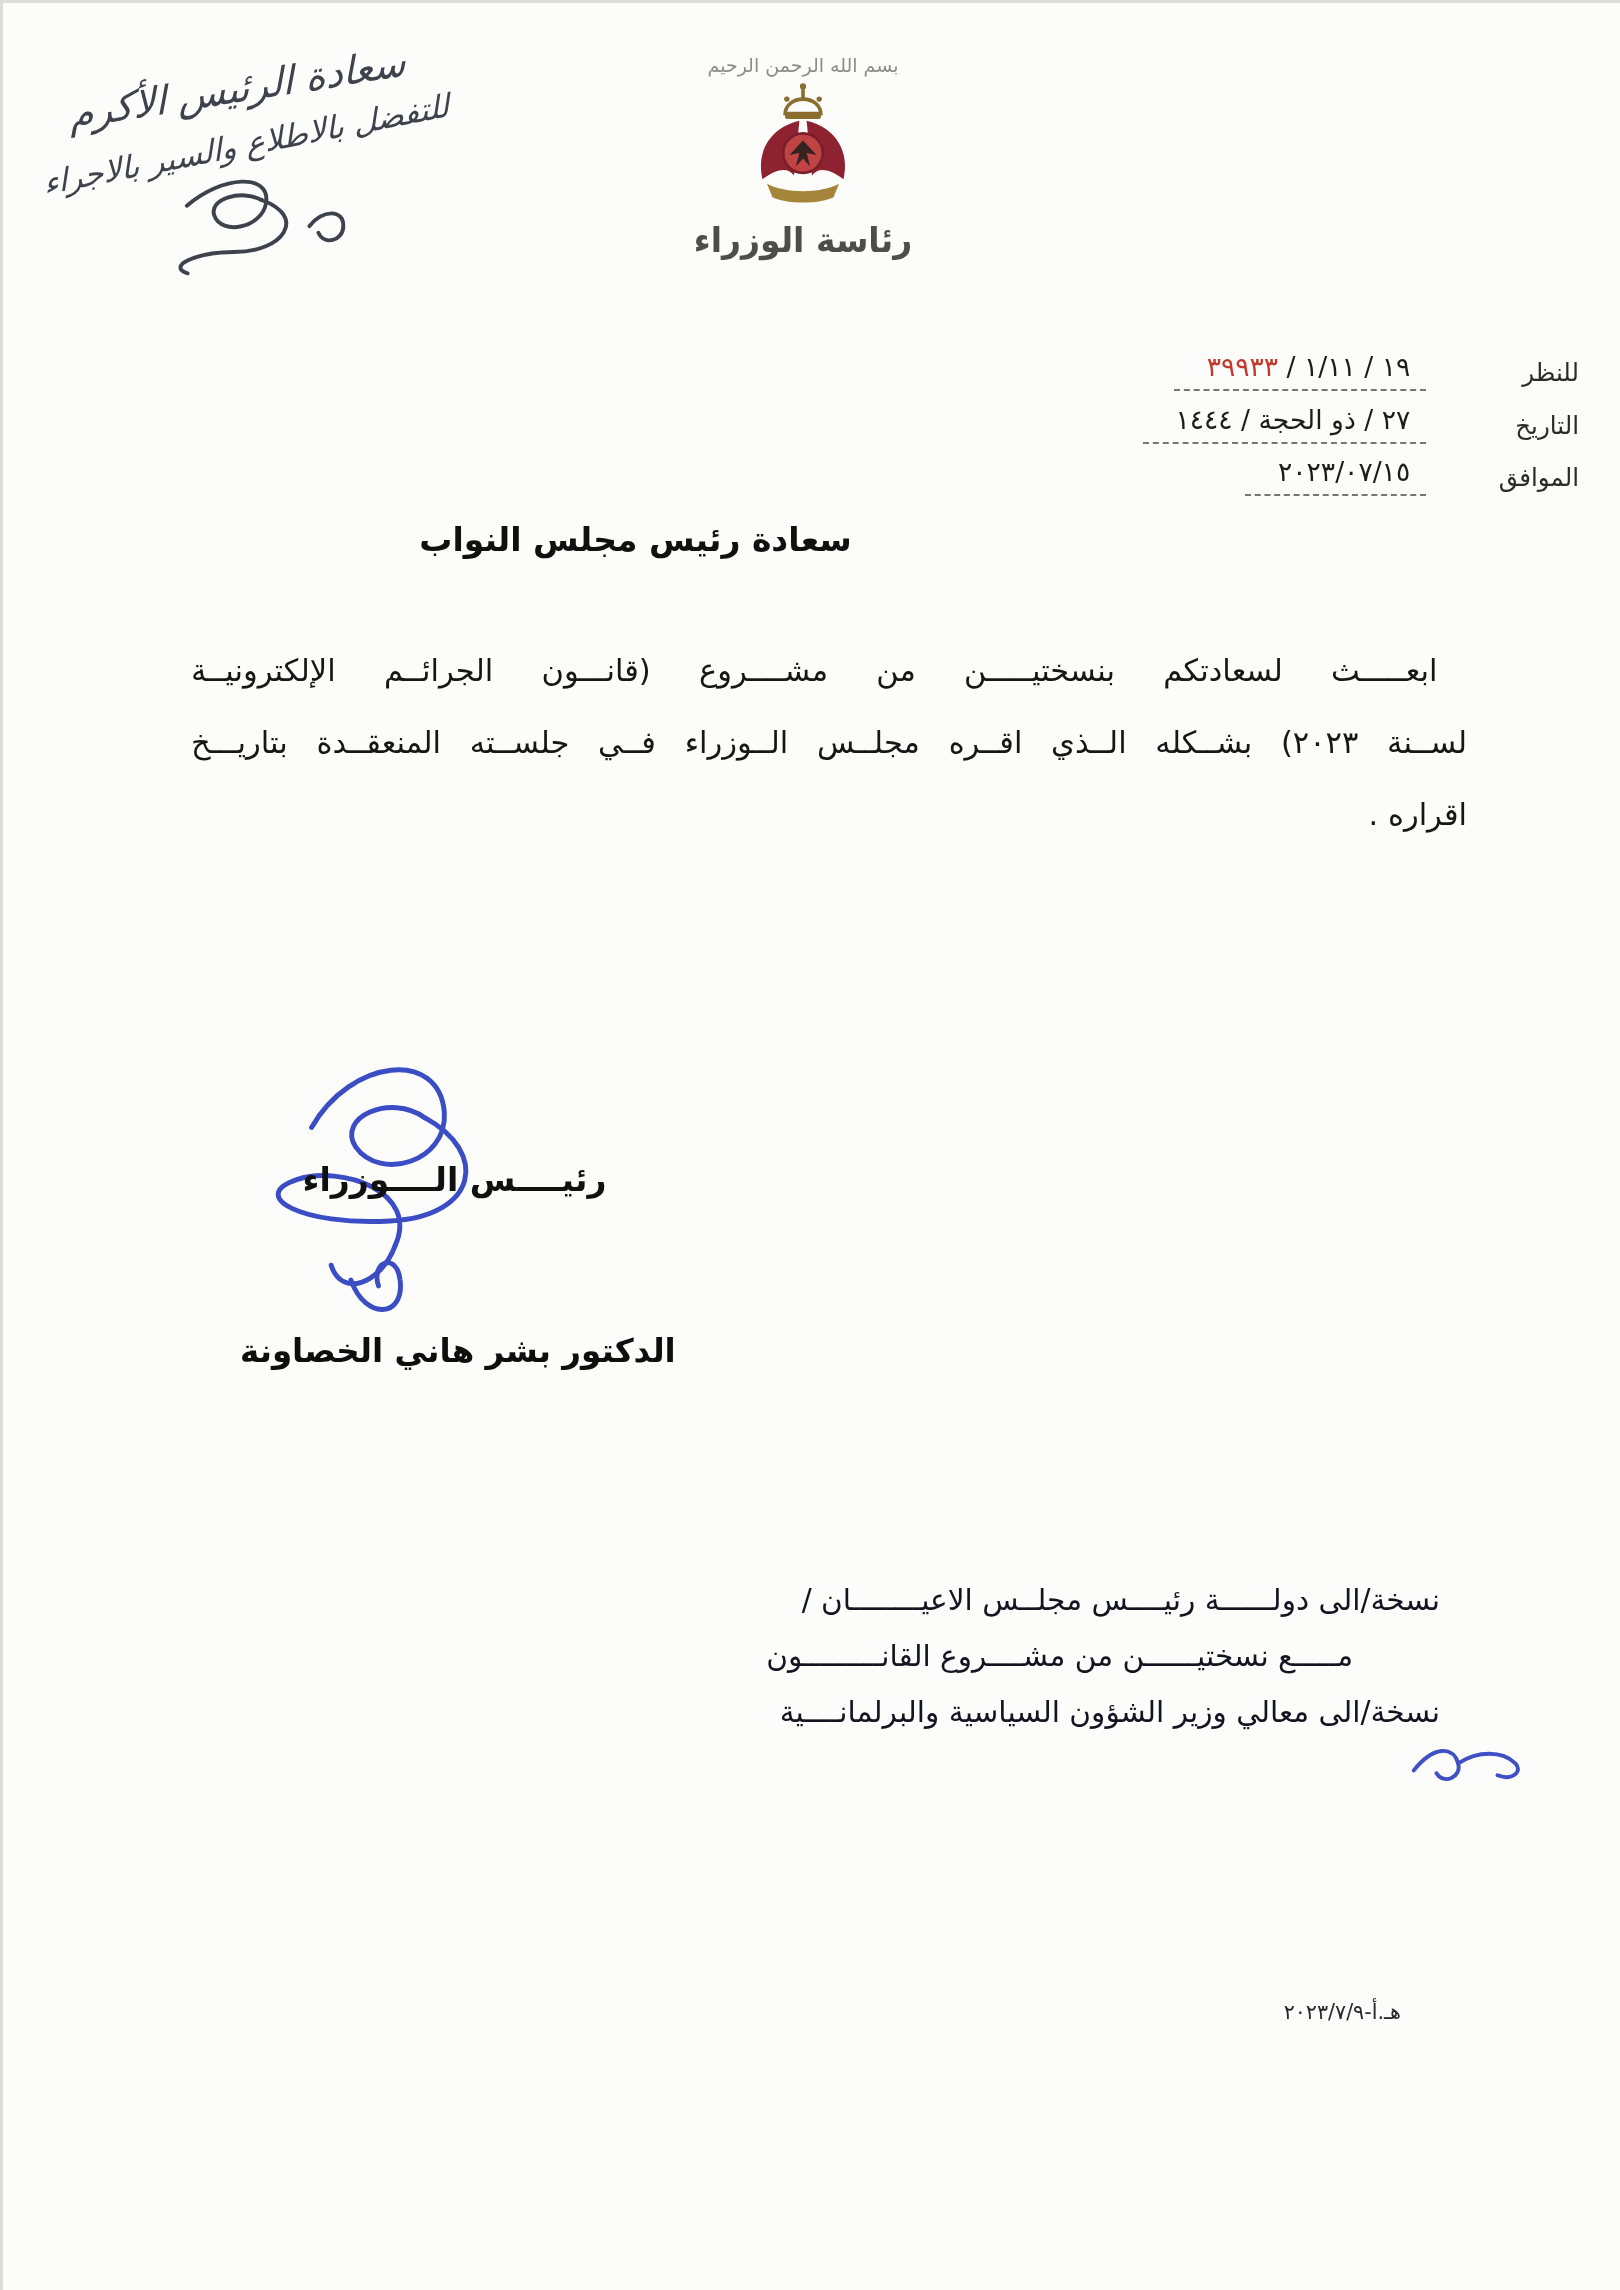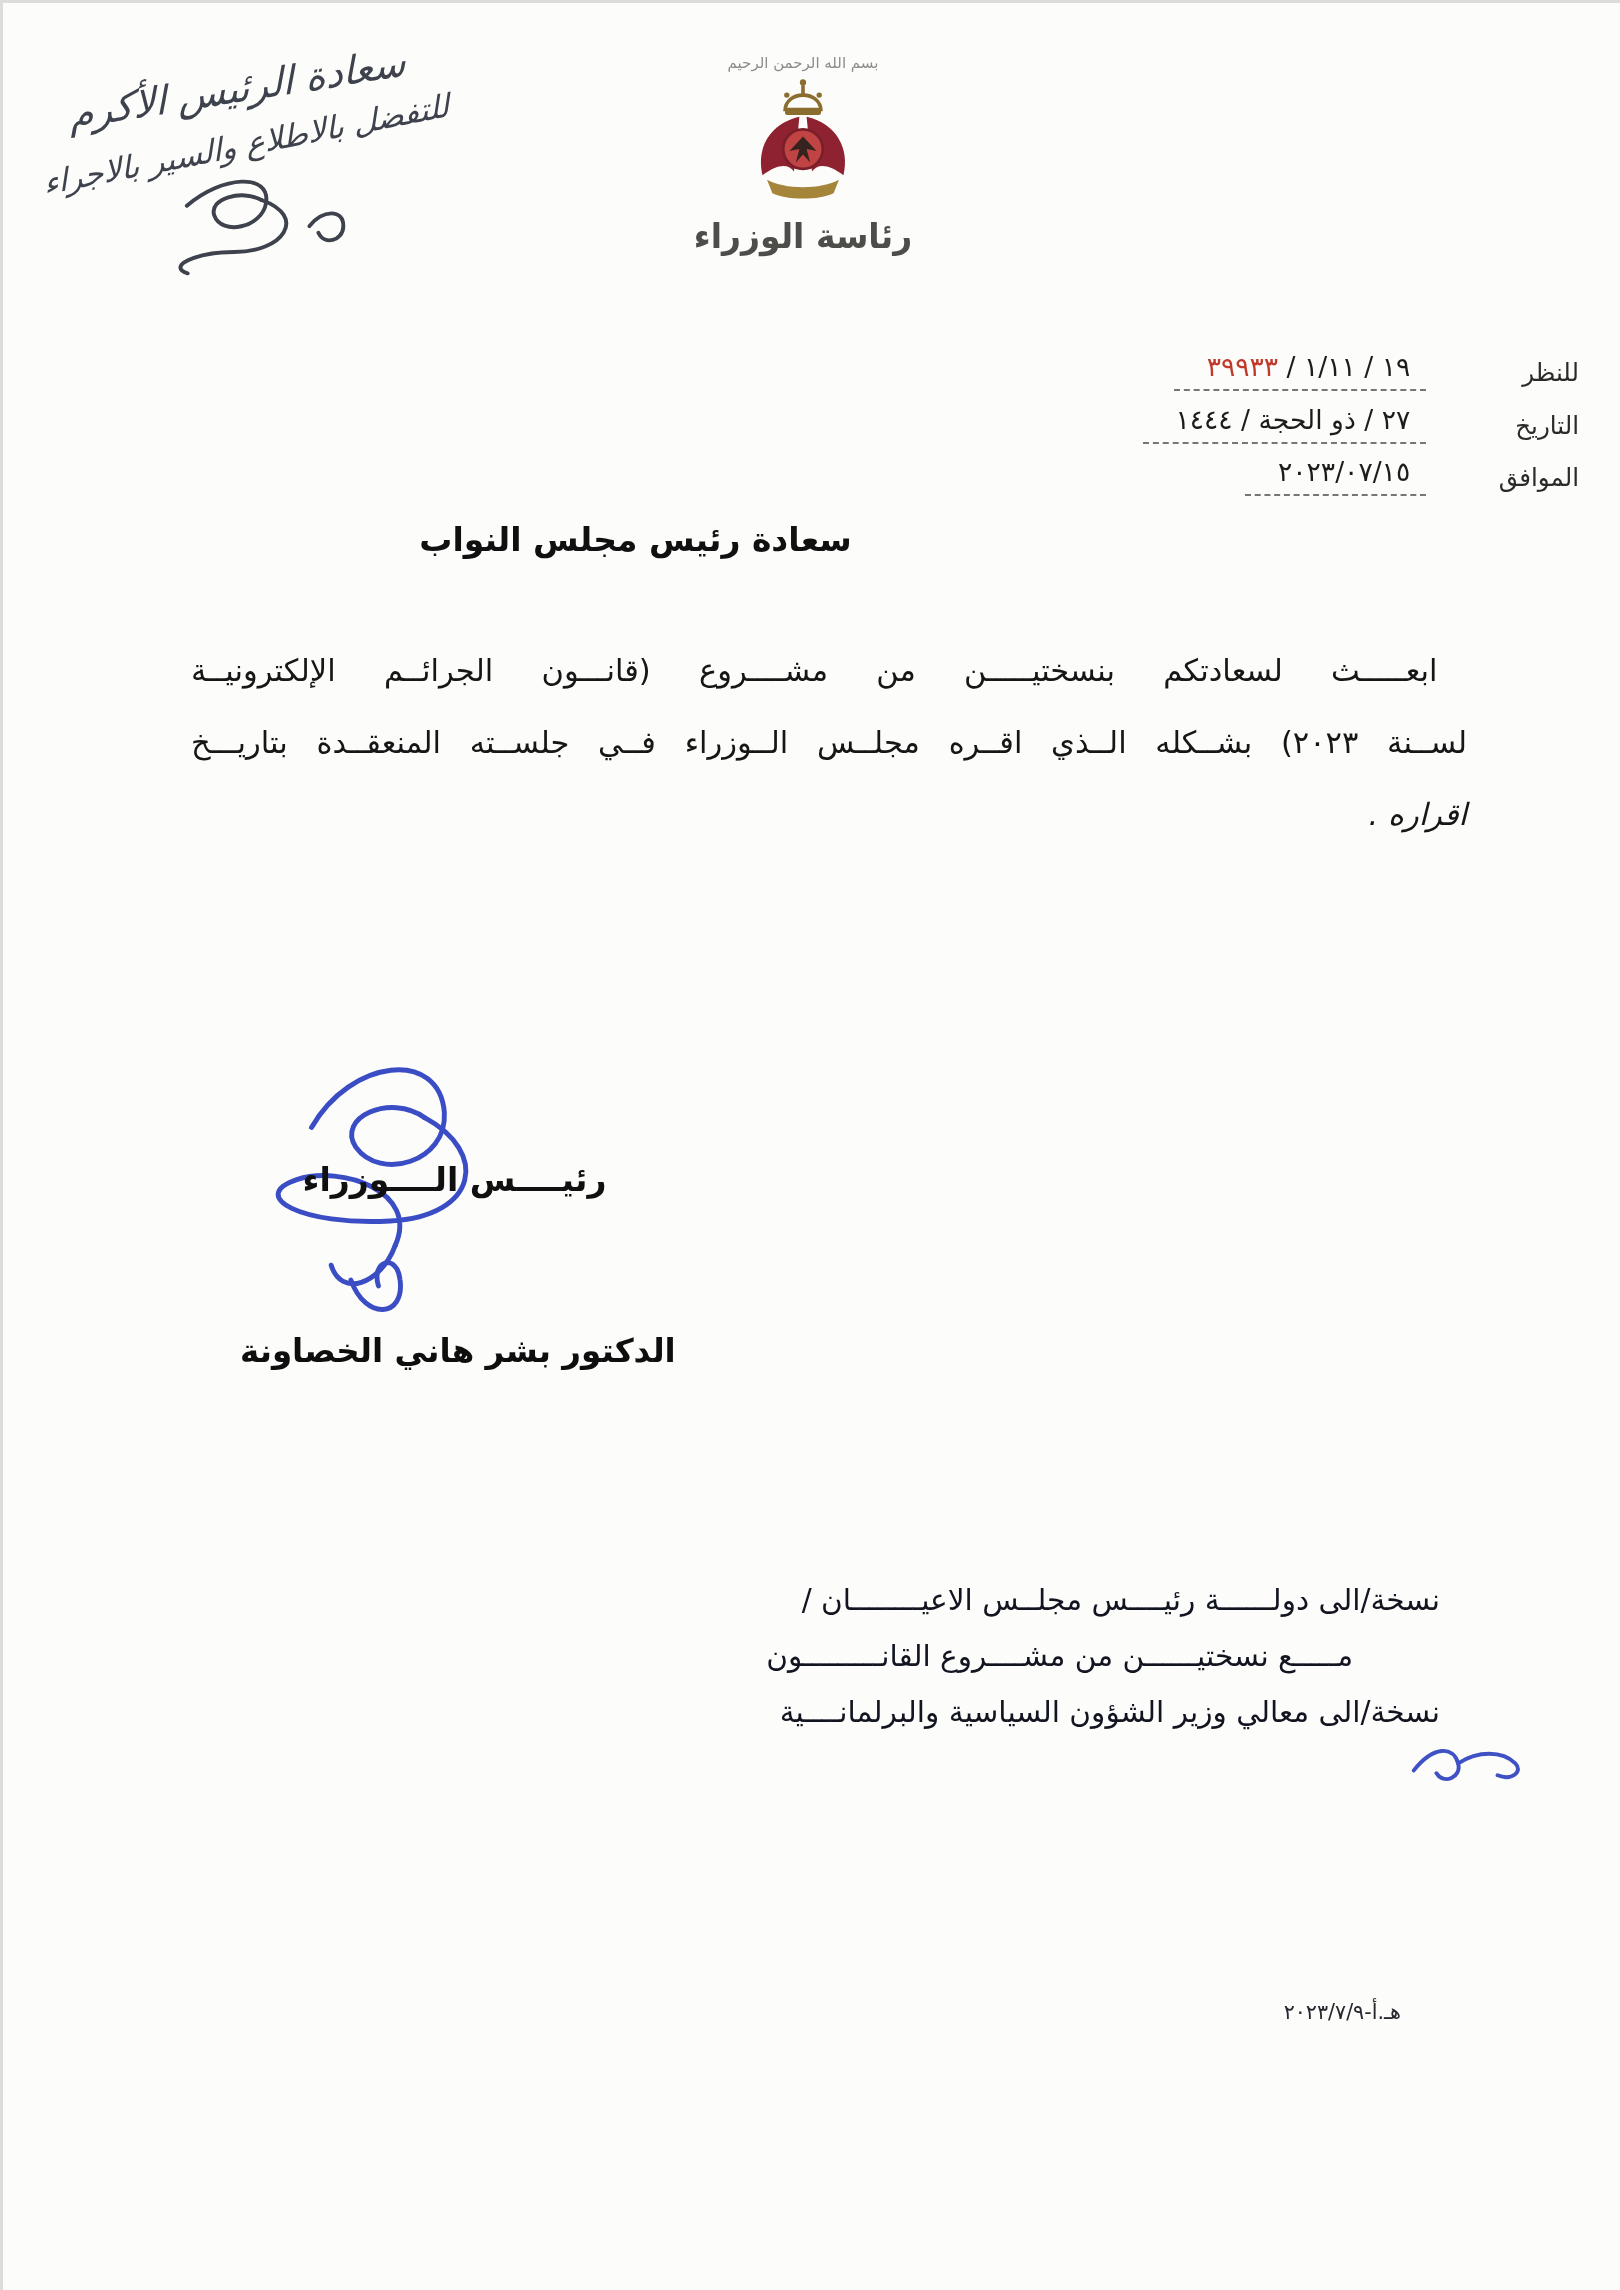--- a/index.html
+++ b/index.html
@@ -12,42 +12,42 @@
 
   
   .handnote { position:absolute; left:13.8px; top:65px; width:473px;
               transform:rotate(-9deg); color:#3d424c; direction:rtl; text-align:center; }
   .handnote .l1 { font-size:39px; font-style:italic; transform:skewX(-6deg); }
   .handnote .l2 { font-size:31.5px; font-style:italic; margin-top:15.8px; transform:skewX(-6deg) rotate(-2deg); }
   .handnote svg { margin-top:3.9px; }
 
   
   .letterhead { position:absolute; left:680px; top:54px; width:246px; text-align:center; }
-  .bismillah { font-size:15px; color:#8d8d88; letter-spacing:1px; }
+  .bismillah { font-size:19px; color:#8d8d88; letter-spacing:1px; }
   .authority { font-size:33px; font-weight:bold; color:#4d4d4a; margin-top:2px; letter-spacing:1px;
                transform:scaleY(1.05); }
 
   
   .refblock { position:absolute; right:41px; top:351px; direction:rtl; }
   .refrow { display:flex; align-items:flex-end; margin-bottom:12.8px; }
   .reflabel { width:106px; font-size:24.6px; color:#2a2a2a; padding-bottom:3.9px; }
   .refvalue { margin-right:47px; border-bottom:2px dashed #767672; padding:0 15.8px 6.9px 33px;
               font-size:26.6px; white-space:nowrap; color:#1c1c1c; }
   .red { color:#c0392b; font-weight:normal; }
 
   
   .recipient { position:absolute; left:0; top:520px; width:1271px; text-align:center;
                font-size:33px; font-weight:bold; color:#101010; }
 
   
   .body-block { position:absolute; right:153px; top:635px; width:1276px; direction:rtl;
                 font-size:30.5px; line-height:72px; color:#161616;margin-left:28px; }
   .body-line { text-align:justify; text-align-last:justify; }
   .body-line.first { padding-right:29.6px; }
-  .body-line.last  { text-align-last:right;font-style:italic; }
+  .body-line.last  { text-align-last:right; }
 
   
   .closing { position:absolute; left:599px; top:1030px; width:473px; text-align:center;
              direction:rtl; font-size:30.5px; color:#161616; }
   .sig-title { position:absolute; left:238px; top:1160px; width:433px; direction:rtl;
                text-align:center; font-size:33px; font-weight:bold; color:#101010; }
   .sig-svg { position:absolute; left:193px; top:1034px; }
   .signatory { position:absolute; left:240px; top:1316px; direction:rtl; font-size:32.5px;
                font-weight:bold; color:#0e0e0e;margin-top:16px; }
 

